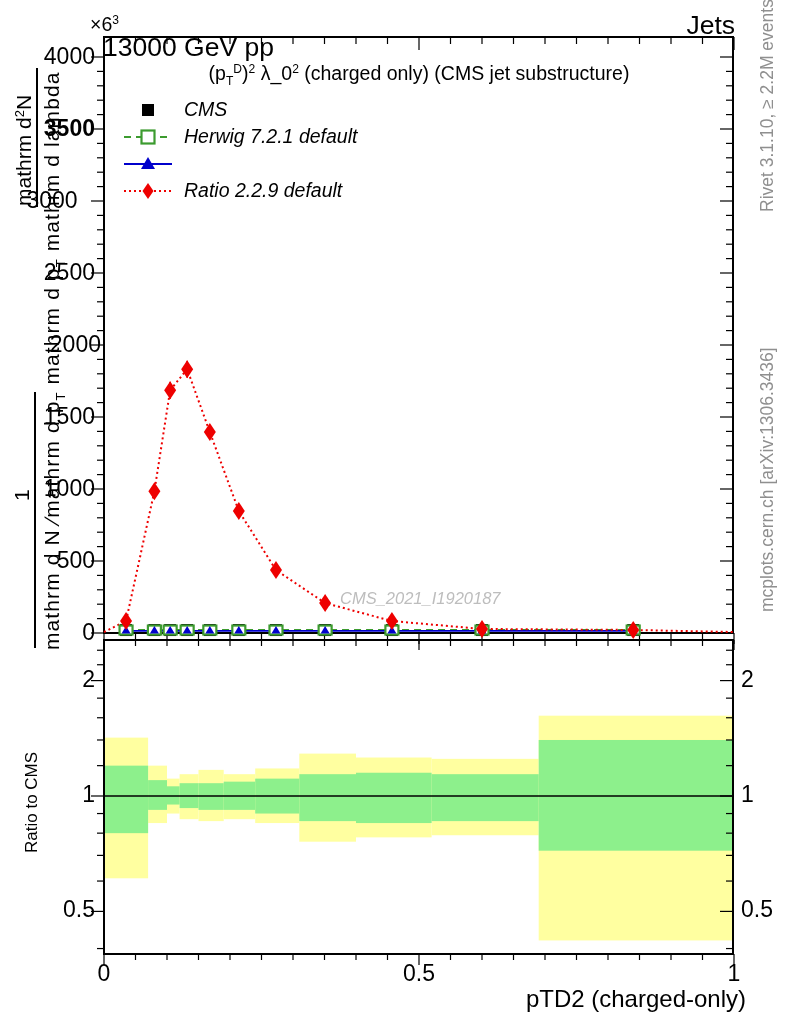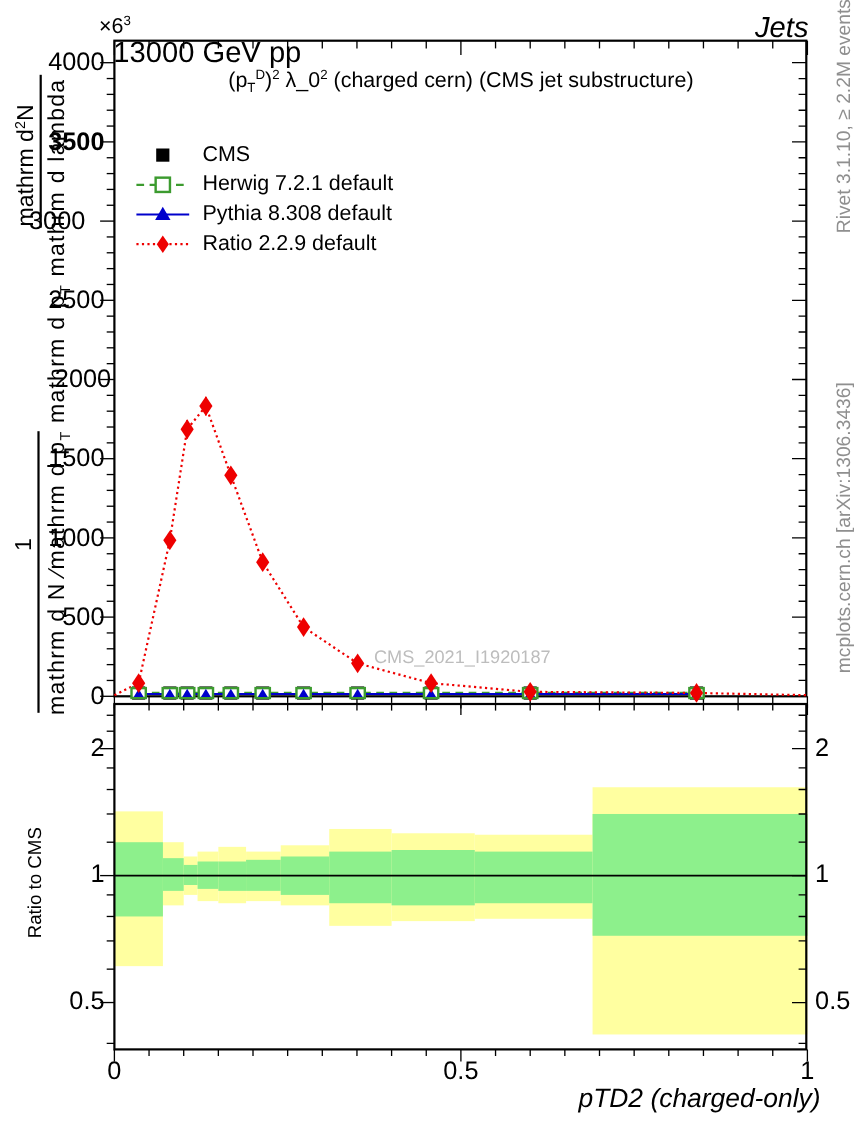--- a/index.html
+++ b/index.html
@@ -3,21 +3,21 @@
 <meta charset="utf-8">
 <style>
   html,body{margin:0;padding:0;background:#fff;}
   body{font-family:"Liberation Sans", sans-serif;color:#000;}
   #canvas{position:relative;width:786px;height:1024px;overflow:hidden;background:#fff;}
   .abs{position:absolute;}
   .vtext{position:absolute;white-space:nowrap;transform-origin:0 0;transform:rotate(-90deg);}
   .sup{font-size:62%;position:relative;top:-0.55em;}
   .sub{font-size:62%;position:relative;top:0.45em;}
   .tick-label{position:absolute;font-size:23px;line-height:1;}
-  .right-align{text-align:right;font-style:italic;}
+  .right-align{text-align:right;}
   .center-align{text-align:center;}
   .gray{color:#8f8f8f;}
   .legend-row{display:flex;align-items:center;height:27px;}
   .legend-label{font-size:19.5px;margin-left:10px;white-space:nowrap;}
   .fracbar{position:absolute;width:2px;background:#000;}
   svg{display:block;}
 </style>
 </head>
 <body>
 
@@ -302,53 +302,52 @@
       <line x1="633.1999999999999" y1="627.256" x2="633.1999999999999" y2="632.696" stroke="#ee0000" stroke-width="1.6"></line>
       <path d="M 633.1999999999999 620.976 L 639.1999999999999 629.976 L 633.1999999999999 638.976 L 627.1999999999999 629.976 Z" fill="#ee0000"></path>
     </svg>
 
   <div class="abs" style="left:90px;top:13px;font-size:19.5px;">
     <span>×6</span><span class="sup">3</span>
   </div>
   <div class="abs" style="left:103px;top:6px;font-size:26.5px;margin-top:26px;">13000 GeV pp</div>
   <div class="abs right-align" style="left:598px;top:10px;width:137px;font-size:26.5px;">Jets</div>
 
-  <div class="abs center-align" style="left:104px;top:62px;width:630px;font-size:19.5px;"><span>(p</span><span class="sub">T</span><span class="sup">D</span><span>)</span><span class="sup">2</span><span> λ_0</span><span class="sup">2</span><span> (charged cern) (CMS jet substructure)</span></div>
-
-  <div class="abs" id="legend" style="left:122px;top:127px;">
+  <div class="abs center-align" style="left:104px;top:62px;width:630px;font-size:19.5px;"><span>(p</span><span class="sub">T</span><span class="sup">D</span><span>)</span><span class="sup">2</span><span> λ_0</span><span class="sup">2</span><span> (charged only) (CMS jet substructure)</span></div>
+
+  <div class="abs" id="legend" style="left:122px;top:96px;font-style:italic;">
       <div class="legend-row">
         <svg width="52" height="22">
           <rect x="20" y="5" width="12" height="12" fill="#000000"></rect>
         </svg>
         <span class="legend-label">CMS</span>
       </div>
       <div class="legend-row">
         <svg width="52" height="22">
           <line x1="2" y1="11" x2="50" y2="11" stroke="#3c9b2f" stroke-width="2" stroke-dasharray="7 5"></line>
           <rect x="19.5" y="4.5" width="13" height="13" fill="#ffffff" stroke="#3c9b2f" stroke-width="2.2"></rect>
         </svg>
         <span class="legend-label">Herwig 7.2.1 default</span>
       </div>
       <div class="legend-row">
         <svg width="52" height="22">
           <line x1="2" y1="11" x2="50" y2="11" stroke="#0000cc" stroke-width="2"></line>
           <path d="M 19 16 L 33 16 L 26 4 Z" fill="#0000cc"></path>
         </svg>
-        <span class="legend-label">Pythia 8.308 default</span>
       </div>
       <div class="legend-row">
         <svg width="52" height="22">
           <line x1="2" y1="11" x2="50" y2="11" stroke="#ee0000" stroke-width="2" stroke-dasharray="2 3"></line>
           <path d="M 26 3 L 31.5 11 L 26 19 L 20.5 11 Z" fill="#ee0000"></path>
         </svg>
         <span class="legend-label">Ratio 2.2.9 default</span>
       </div>
     </div>
 
-  <div class="abs" style="left:340px;top:589px;font-size:16.5px;color:#bdbdbd;">CMS_2021_I1920187</div>
+  <div class="abs" style="left:340px;top:589px;font-size:16.5px;color:#bdbdbd;font-style:italic;">CMS_2021_I1920187</div>
 
   <div class="vtext" style="left:12px;top:206px;font-size:21px;"><span>mathrm d</span><span class="sup">2</span><span>N</span></div>
   <div class="fracbar" style="left:36px;top:68px;height:139px;"></div>
   <div class="vtext" style="left:10px;top:501px;font-size:21px;">1</div>
   <div class="fracbar" style="left:34px;top:392px;height:256px;"></div>
   <div class="vtext" style="left:40px;top:650px;font-size:21px;letter-spacing:1.1px;"><span>mathrm d N ∕mathrm d p</span><span class="sub">T</span><span> mathrm d p</span><span class="sub">T</span><span> mathrm d lambda</span></div>
 
   <div class="vtext gray" style="left:757px;top:212px;font-size:17.5px;">Rivet 3.1.10, ≥ 2.2M events</div>
   <div class="vtext gray" style="left:757px;top:612px;font-size:17.5px;">mcplots.cern.ch [arXiv:1306.3436]</div>
 

